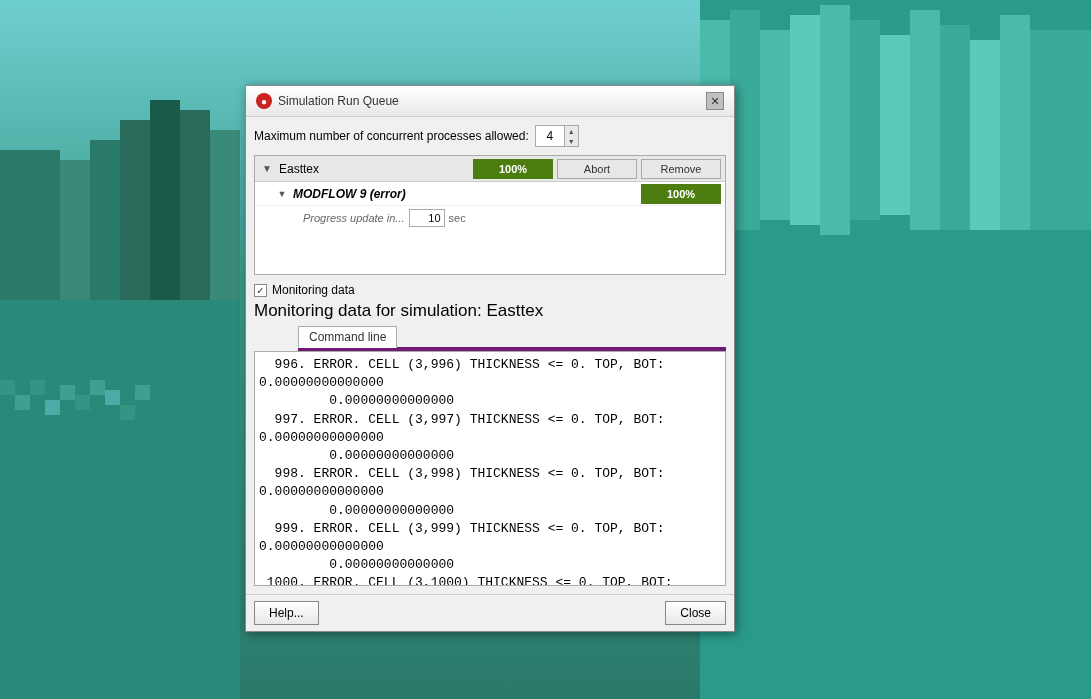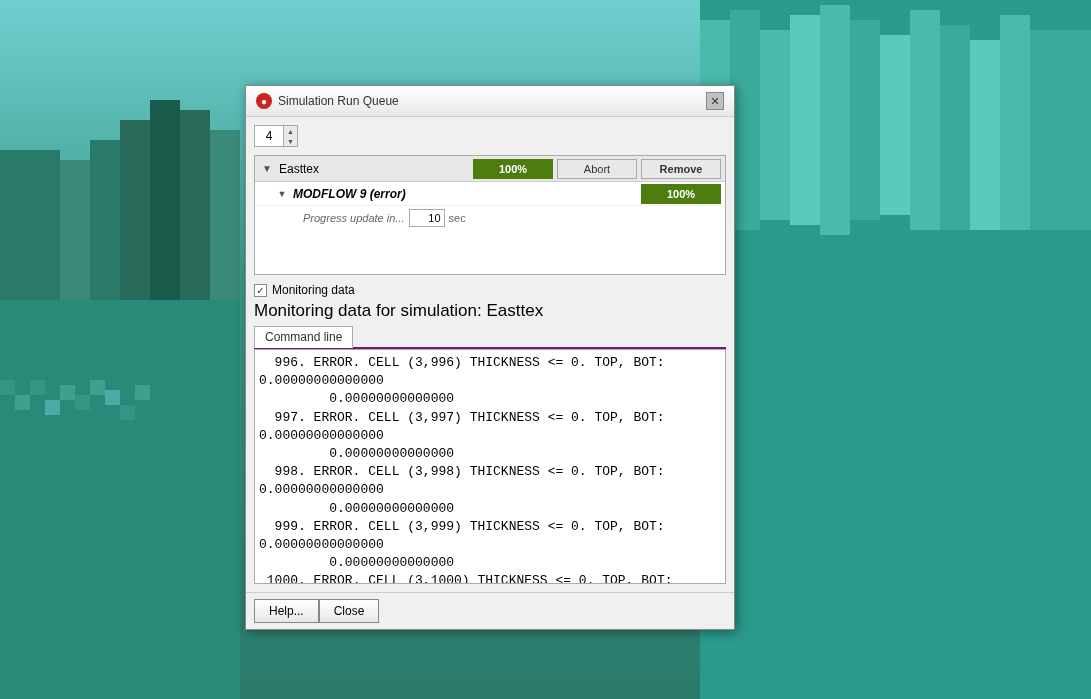--- a/index.html
+++ b/index.html
@@ -294,22 +294,23 @@
 
     .sim-label {
       font-size: 17px;
       color: #000;
       margin-bottom: 4px;
     }
 
     
     .tab-bar {
       display: flex;
-      border-bottom: 2px solid #701a75;
+      border-bottom: 4px solid #701a75;
       margin-bottom: 0;
+      margin-left: 44px;
     }
 
     .tab {
       padding: 3px 10px;
       border: 1px solid #aaa;
       border-bottom: none;
       background: #e8e8e8;
       cursor: pointer;
       font-size: 12px;
       color: #333;
@@ -352,20 +353,21 @@
       background: #f0f0f0;
     }
     .cmd-output::-webkit-scrollbar-thumb {
       background: #c0c0c0;
       border: 1px solid #aaa;
     }
 
     
     .dialog-footer {
       display: flex;
+      justify-content: space-between;
       align-items: center;
       padding: 6px 8px 6px 8px;
       background: #f0f0f0;
       border-top: 1px solid #ccc;
     }
 
     .footer-btn {
       padding: 4px 14px;
       border: 1px solid #888;
       background: linear-gradient(180deg, #fff 0%, #e8e8e8 100%);
@@ -442,37 +444,38 @@
       <div class="dialog-title-left">
         <div class="app-icon">●</div>
         <span class="dialog-title-text">Simulation Run Queue</span>
       </div>
       <div class="close-btn">✕</div>
     </div>
 
     <div class="dialog-body">
 
       <div class="max-processes-row">
+        <span class="max-processes-label">Maximum number of concurrent processes allowed:</span>
         <div class="spinbox">
           <input class="spinbox-input" type="text" value="4" style="">
           <div class="spinbox-arrows">
             <button class="spinbox-up">▲</button>
             <button class="spinbox-down">▼</button>
           </div>
         </div>
       </div>
 
       <div class="queue-area">
 
         <div class="queue-header-row">
           <div class="expand-toggle">▼</div>
           <span class="row-name">Easttex</span>
           <div class="progress-bar-red">100%</div>
           <button class="action-btn" style="margin-left:4px;">Abort</button>
-          <button class="action-btn" style="margin-left:4px;font-weight:bold;">Remove</button>
+          <button class="action-btn" style="margin-left:4px;">Remove</button>
         </div>
 
         <div class="queue-sub-row">
           <div class="sub-expand">▼</div>
           <span class="sub-row-name">MODFLOW 9 (error)</span>
           <div class="progress-bar-red">100%</div>
         </div>
 
         <div class="progress-update-row">
           <span class="progress-label">Progress update in...</span>

